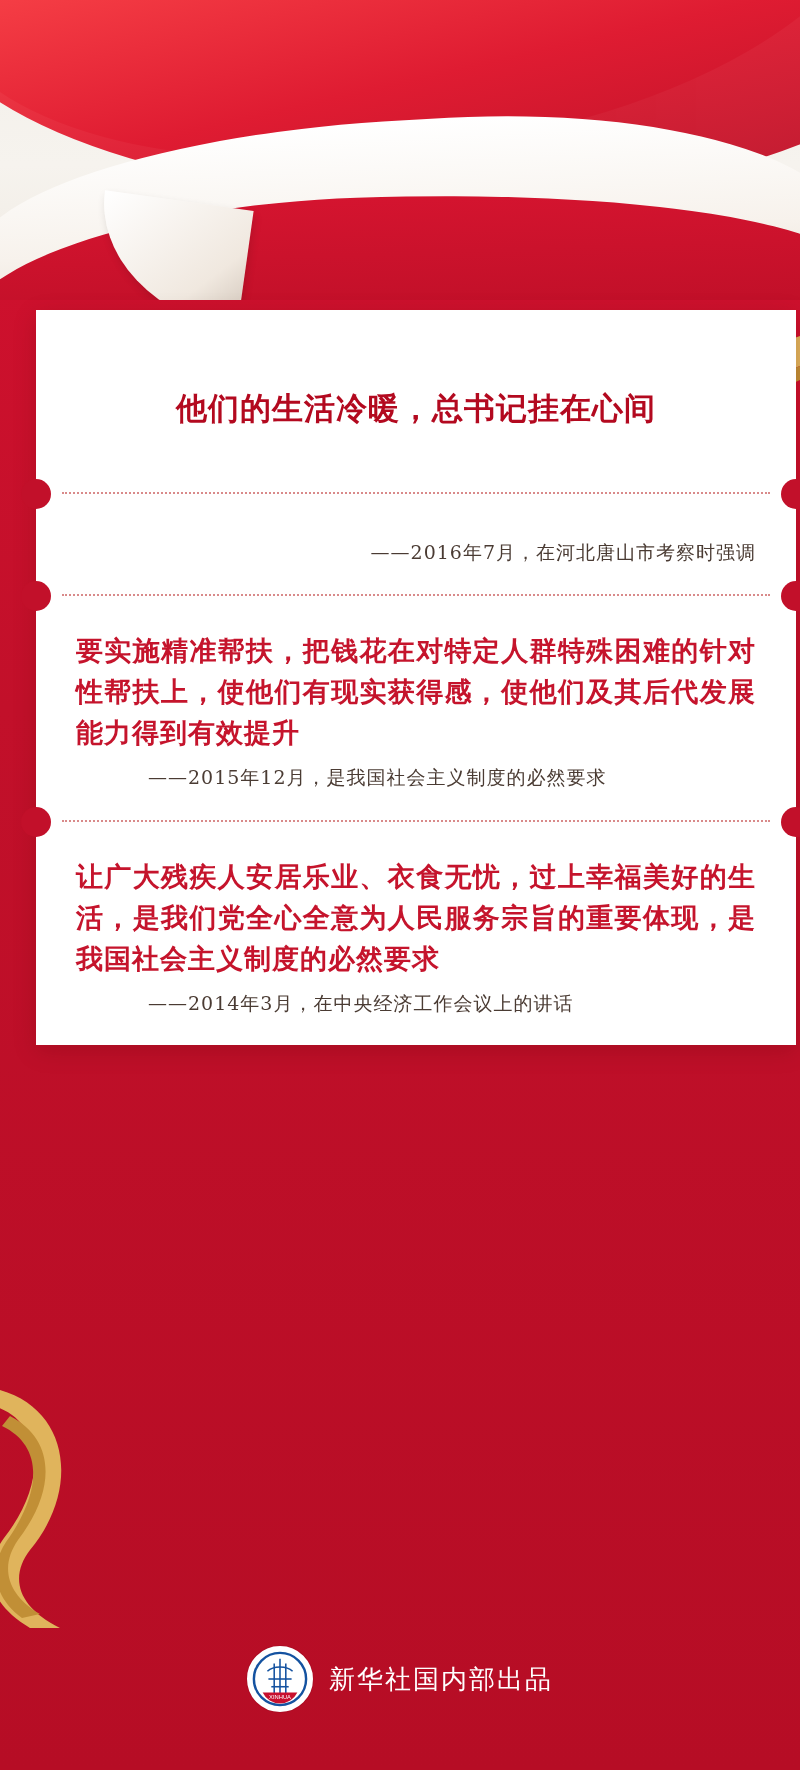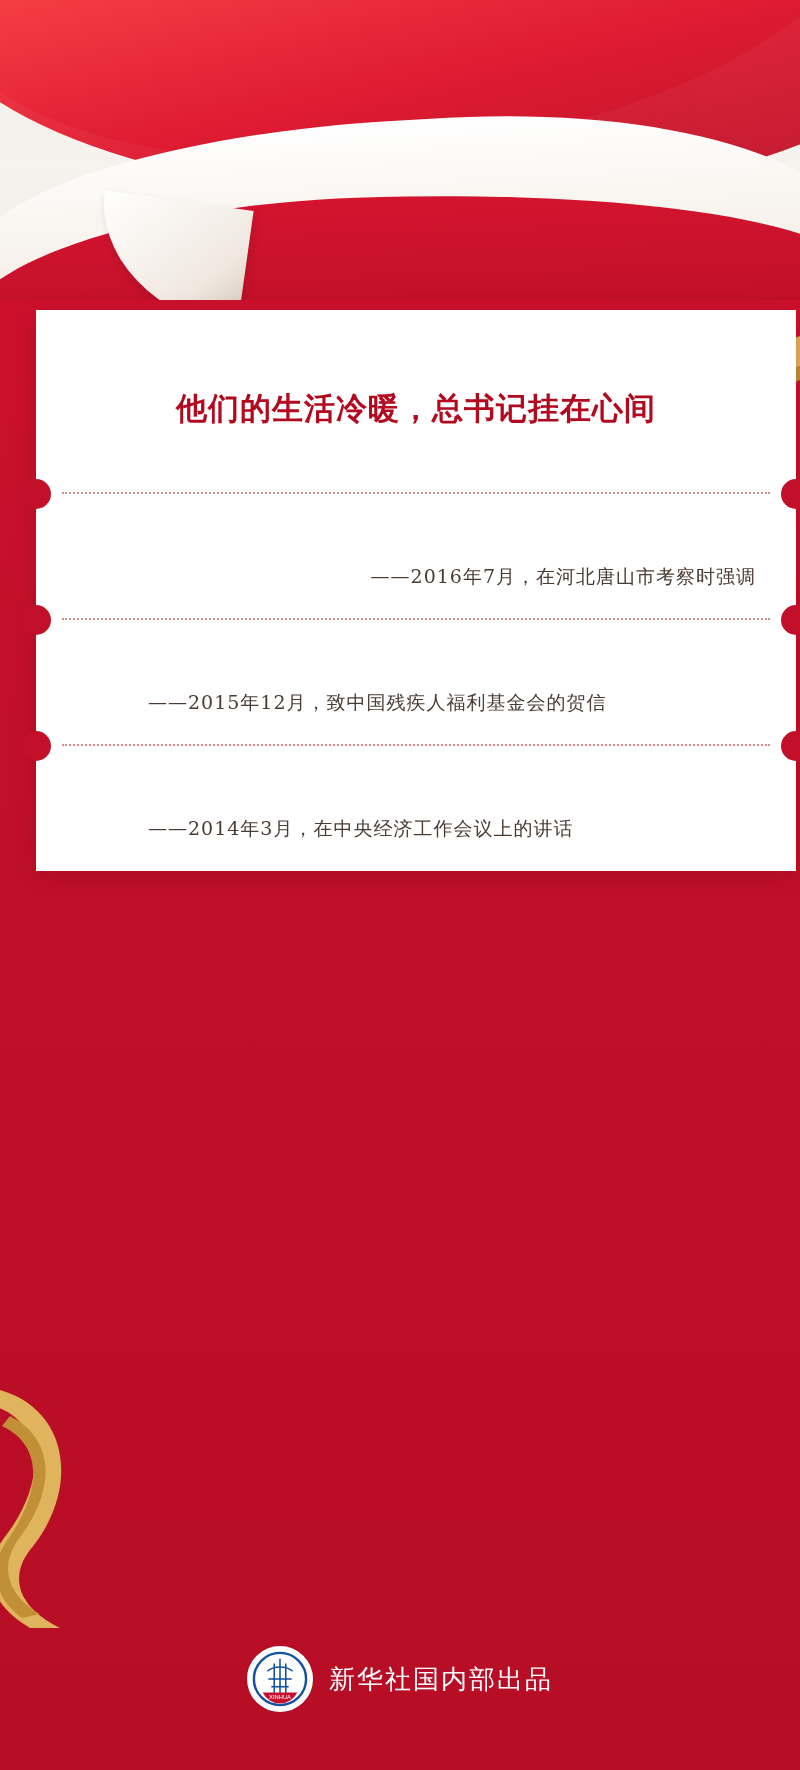--- a/index.html
+++ b/index.html
@@ -140,21 +140,21 @@
   .quote-text {
     font-family: "DejaVu Serif", "Liberation Serif", serif;
     font-weight: bold;
     color: #c5142c;
     font-size: 27px;
     line-height: 1.52;
     letter-spacing: 1px;
     text-align: justify;
   }
   .quote-source {
-    margin-top: 32px;
+    margin-top: 8px;
     font-family: "DejaVu Serif", "Liberation Serif", serif;
     color: #4a3b33;
     font-size: 19px;
     line-height: 1.7;
     letter-spacing: 1px;
     text-align: right;
     padding-left: 60px;
   }
   .quote-source.wrap2 { text-align: left; padding-left: 72px; }
 
@@ -220,29 +220,31 @@
     <div class="quote-block">
       <div class="quote-source">——2016年7月，在河北唐山市考察时强调</div>
     </div>
 
     <div class="divider">
       <span class="notch-left"></span>
       <span class="notch-right"></span>
     </div>
 
     <div class="quote-block">
-      <div class="quote-source wrap2">——2015年12月，致中国残疾人福利基金会的贺信</div>
+      <div class="quote-text">要实施精准帮扶，把钱花在对特定人群特殊困难的针对性帮扶上，使他们有现实获得感，使他们及其后代发展能力得到有效提升</div>
+      <div class="quote-source wrap2">——2015年12月，是我国社会主义制度的必然要求</div>
     </div>
 
     <div class="divider">
       <span class="notch-left"></span>
       <span class="notch-right"></span>
     </div>
 
     <div class="quote-block">
+      <div class="quote-text">让广大残疾人安居乐业、衣食无忧，过上幸福美好的生活，是我们党全心全意为人民服务宗旨的重要体现，是我国社会主义制度的必然要求</div>
       <div class="quote-source wrap2">——2014年3月，在中央经济工作会议上的讲话</div>
     </div>
 
   </div>
 
   <svg class="gold-ribbon-bottom" viewBox="0 0 240 260">
     <path d="M0 20 C70 40, 80 120, 30 180 C10 206, 16 236, 60 258 L30 258 C-14 232, -18 198, 4 168 C48 112, 44 52, -6 36 Z" fill="#e0b45c"></path>
     <path d="M10 46 C56 70, 56 120, 18 170 C0 196, 6 224, 40 244 L22 248 C-8 226, -10 196, 6 172 C42 122, 44 76, 2 56 Z" fill="#c18f36"></path>
   </svg>
 

